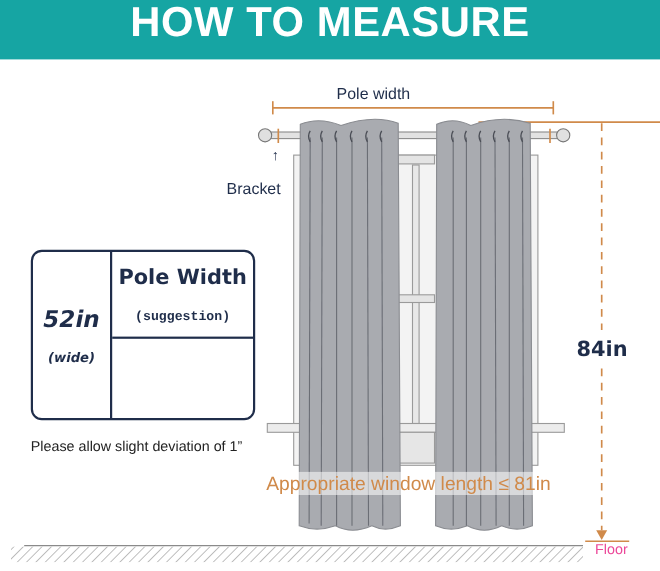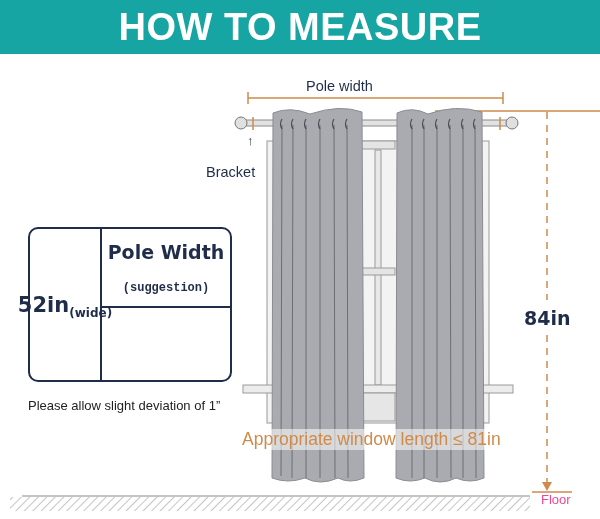--- a/index.html
+++ b/index.html
@@ -1,22 +1,22 @@
 <!DOCTYPE html>
 <html><head>
 <meta charset="utf-8">
 <style>
   html,body{margin:0;padding:0;}
   body{width:600px;height:519px;background:#ffffff;position:relative;overflow:hidden;font-family:"Liberation Sans",sans-serif;}
-  .banner{position:absolute;left:0;top:0;width:600px;height:54px;background:#16a5a3;display:flex;align-items:center;justify-content:center;}
+  .banner{position:absolute;left:0;top:0;width:600px;height:54px;background:#16a5a3;display:flex;justify-content:center;}
   .banner-title{color:#ffffff;font-weight:bold;font-size:38px;letter-spacing:0.5px;font-family:"Liberation Sans",sans-serif;}
   .spec-box{position:absolute;left:28px;top:227px;width:204px;height:155px;border:2px solid #1f2d4a;border-radius:10px;box-sizing:border-box;}
   .spec-divider-v{position:absolute;left:70px;top:0;width:2px;height:100%;background:#1f2d4a;}
   .spec-divider-h{position:absolute;left:72px;top:77px;right:0;height:2px;background:#1f2d4a;}
-  .spec-left{position:absolute;left:0;top:0;width:70px;height:100%;display:flex;align-items:center;justify-content:center;color:#1f2d4a;}
+  .spec-left{position:absolute;left:0;top:0;width:70px;height:100%;display:flex;flex-direction:column;align-items:center;justify-content:center;color:#1f2d4a;font-style:italic;}
   .spec-width{font-weight:bold;font-size:21px;font-family:"DejaVu Sans",sans-serif;}
   .spec-wide{font-weight:bold;font-size:12px;margin-top:16px;font-family:"DejaVu Sans",sans-serif;}
   .spec-tr{position:absolute;left:72px;top:0;right:0;height:77px;display:flex;flex-direction:column;align-items:center;justify-content:center;color:#1f2d4a;}
   .spec-polewidth{font-weight:bold;font-size:19px;font-family:"DejaVu Sans",sans-serif;}
   .spec-suggestion{font-weight:bold;font-size:12px;margin-top:18px;font-family:Liberation Mono, monospace;}
   .spec-br{position:absolute;left:72px;top:79px;right:0;bottom:0;display:flex;align-items:center;justify-content:center;color:#1f2d4a;}
   .spec-range{font-weight:bold;font-size:20px;font-family:"DejaVu Sans",sans-serif;}
   .note{position:absolute;left:28px;top:397px;width:240px;font-size:13px;line-height:17px;color:#222;}
   .label-pole{position:absolute;left:306px;top:78px;font-size:14.5px;color:#1f2d4a;}
   .label-bracket{position:absolute;left:206px;top:164px;font-size:14.5px;color:#1f2d4a;}

